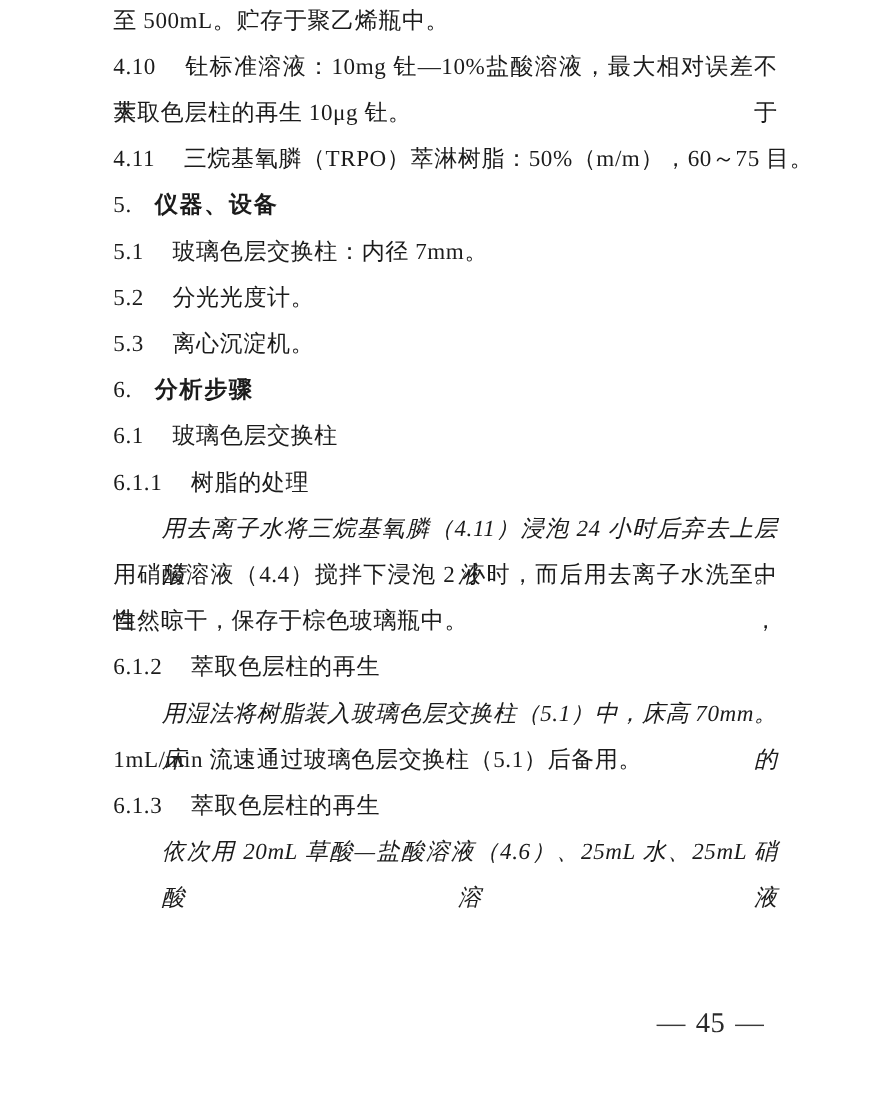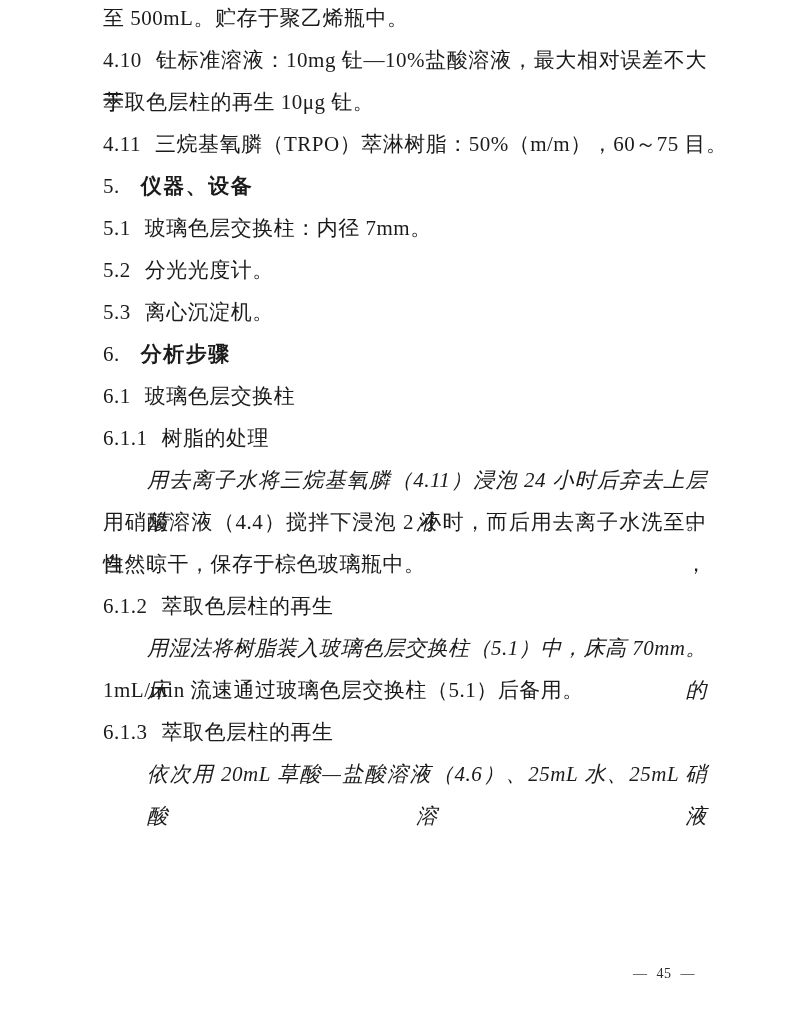--- a/index.html
+++ b/index.html
@@ -32,36 +32,36 @@
     text-align: justify;
     text-align-last: justify;
     text-justify: inter-character;
     white-space: normal;
   }
   .indent {
     padding-left: 44px;
     font-style: italic;
   }
   .num {
-    margin-right: 14px;
+    margin-right: 26px;
   }
   .heading .num {
     margin-right: 21px;
   }
   .heading .htext {
     font-weight: bold;
     font-family: "Liberation Sans", "DejaVu Sans", sans-serif;
     letter-spacing: 1.5px;
     text-align: center;
   }
   .footer {
     position: absolute;
-    top: 960px;
+    top: 916px;
     right: 96px;
-    font-size: 14px;
+    font-size: 26px;
     line-height: 28px;
     color: #2a2a2a;
     letter-spacing: 0.5px;
   }
   .footer .dash {
     margin: 0 9px;
     color: #3a3a3a;
   }
 </style>
 </head>

